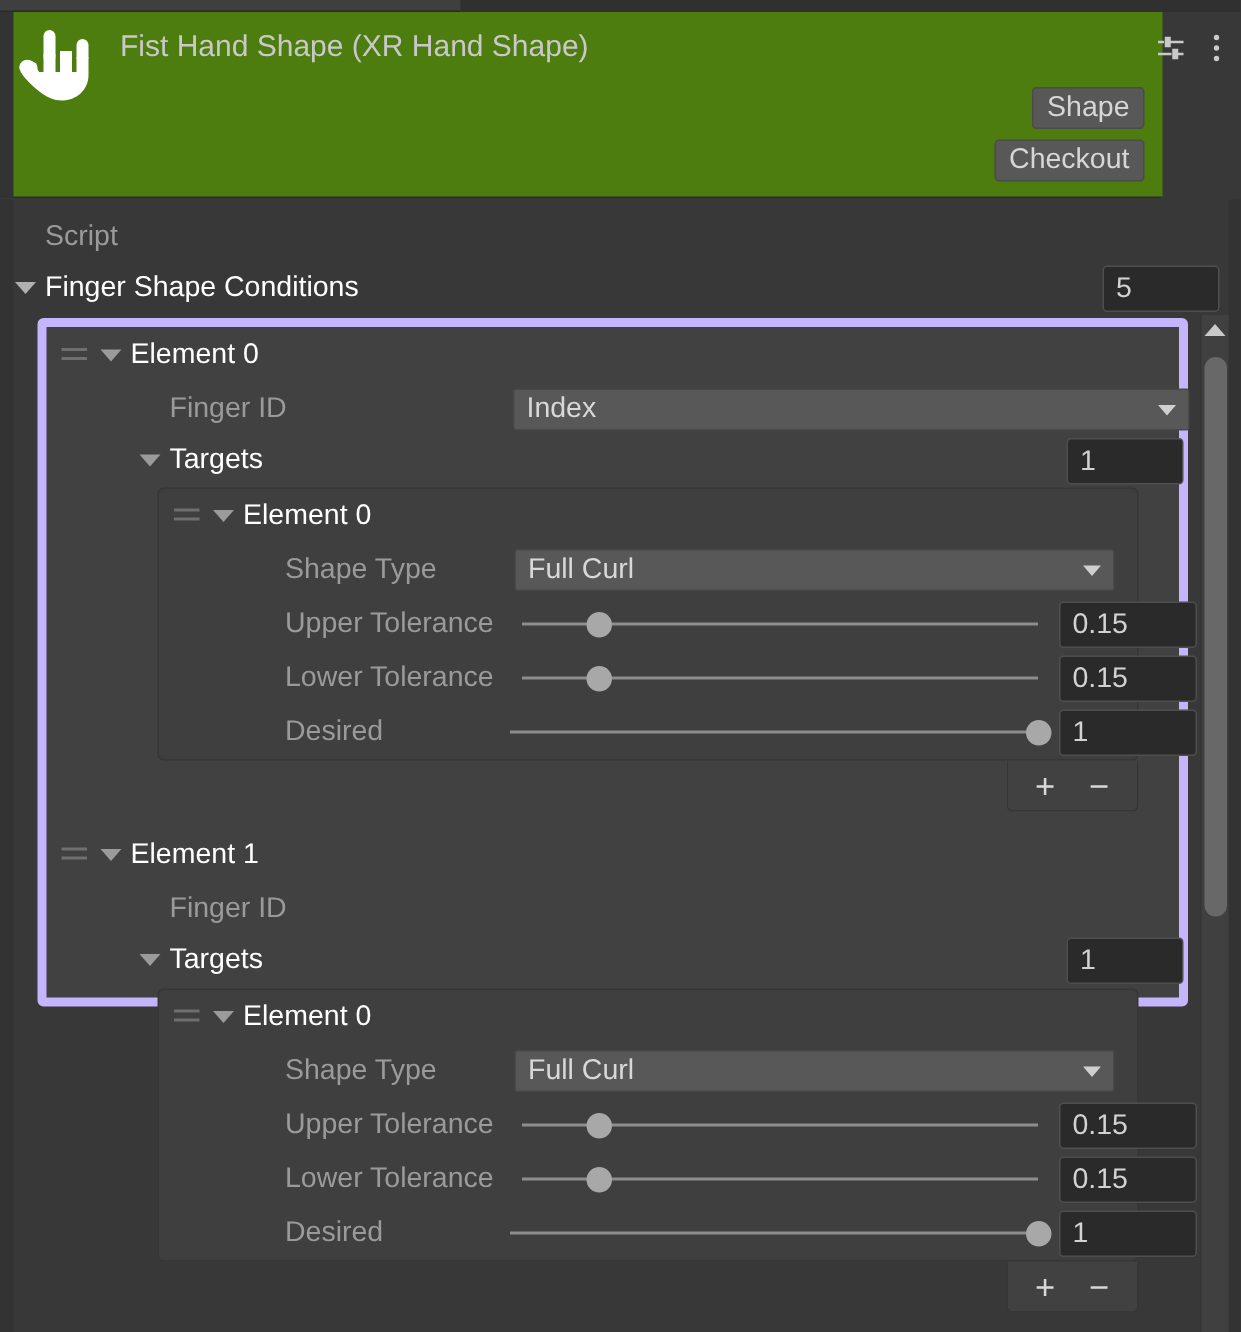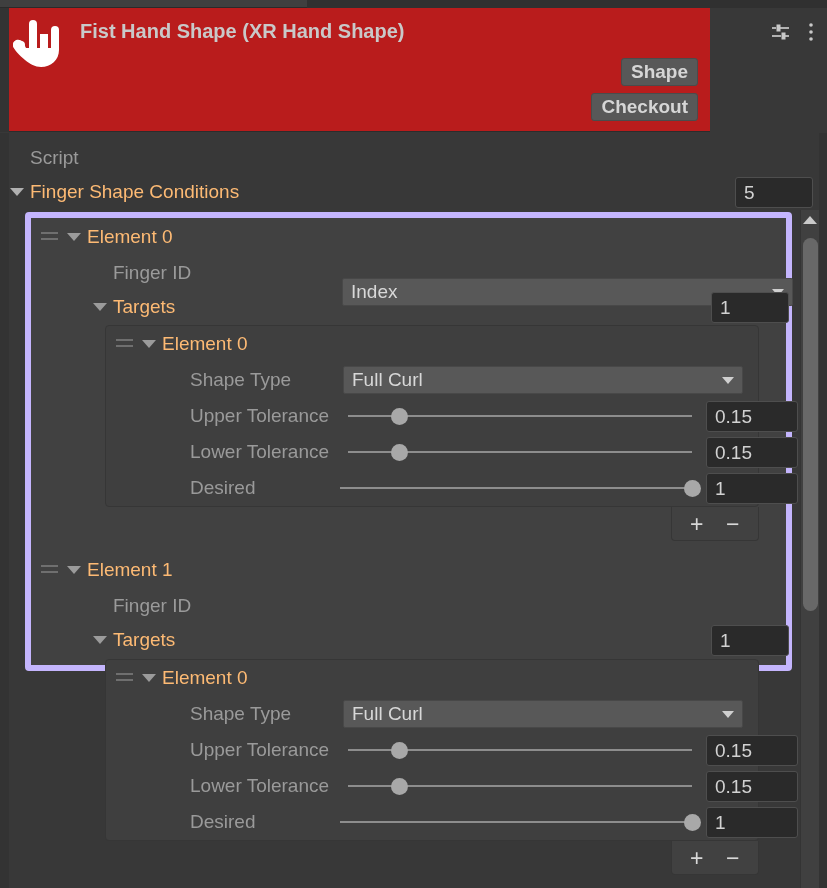--- a/index.html
+++ b/index.html
@@ -33,24 +33,23 @@
     position: absolute;
     top: 0; left: 307px;
     width: 520px; height: 8px;
     background: #303030;
   }
 
   
   .header {
     position: absolute;
     top: 8px; left: 0;
-    width: 710px; height: 124px;
-    background: #b91c1c;
+    width: 775px; height: 124px;
+    background: #4d7c0f;
     border-bottom: 1px solid #2c2c2c;
-    font-weight: bold;
   }
   .header-left-strip {
     position: absolute;
     top: 0; left: 0;
     width: 9px; height: 124px;
     background: #333;
   }
 
   .hand-icon {
     position: absolute;
@@ -107,21 +106,21 @@
     position: absolute;
     top: 0; left: 0;
     width: 9px; height: 755px;
     background: #333;
   }
 
   .lbl {
     position: absolute;
     top: 50%;
     transform: translateY(-50%);
-    color: #fdba74;
+    color: #ffffff;
     font-size: 19px;
     white-space: nowrap;
   }
   .lbl-dim { color: #9a9a9a; }
 
   
   .script-row { position: absolute; top: 8px; left: 0; width: 818px; height: 34px; }
   .objfield {
     position: absolute;
     top: 4px; left: 336px;
@@ -401,21 +400,21 @@
       <div class="drag-handle" style="left:10px;">
           <i></i>
           <i></i>
         </div>
       <div class="caret caret-dim" style="left:36px;"></div>
       <div class="lbl" style="left:56px;">Element 0</div>
     </div>
 
     <div class="element-row" style="height:34px;">
       <div class="lbl lbl-dim" style="left:82px;">Finger ID</div>
-      <div class="dropdown" style="left:311px; top:3px; width:451px;margin-top:19px;">
+      <div class="dropdown" style="left:311px; top:3px; width:451px;">
         <div class="dd-text">Index</div>
         <div class="dd-caret"></div>
       </div>
     </div>
 
     <div class="element-row" style="height:34px;">
       <div class="caret caret-dim" style="left:62px;"></div>
       <div class="lbl" style="left:82px;">Targets</div>
       <div class="numfield" style="left:680px; top:2px; width:78px;">1</div>
     </div>

